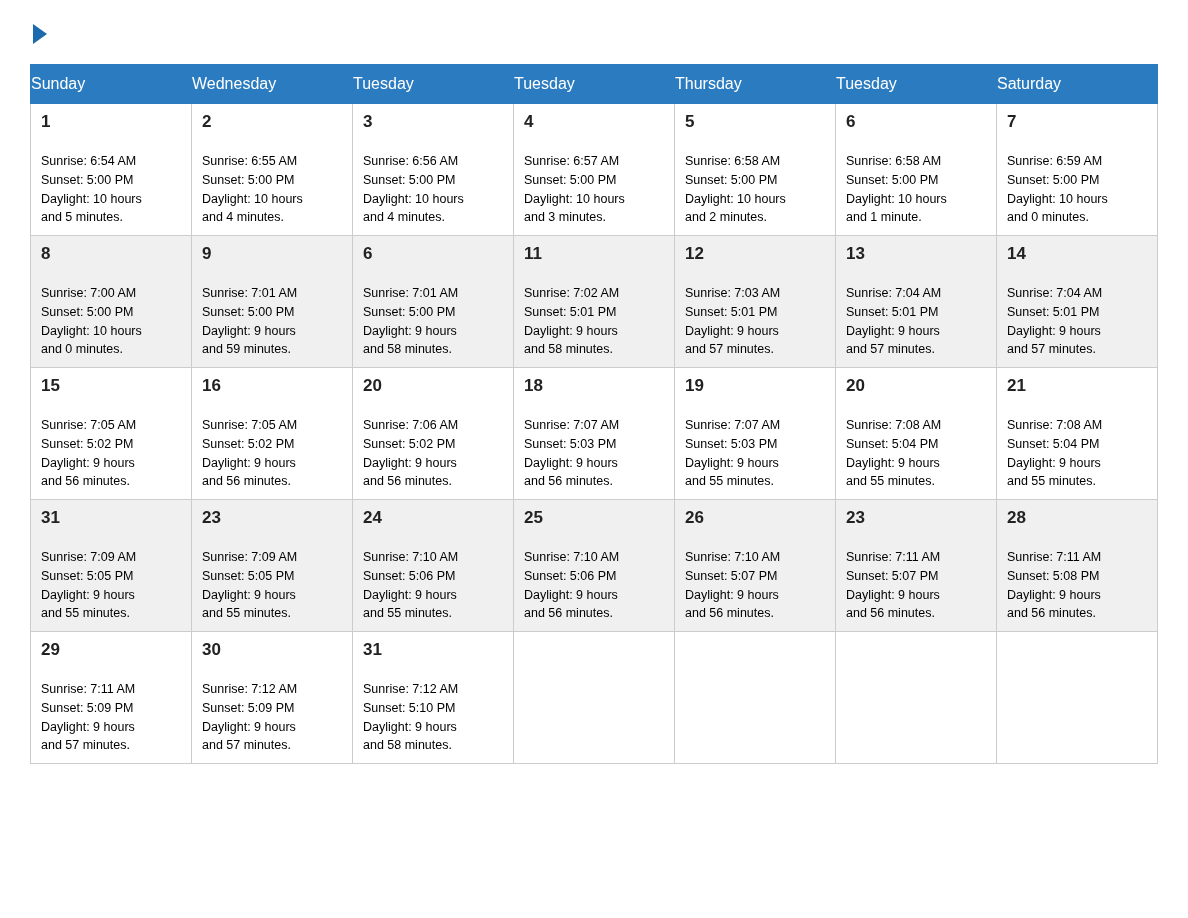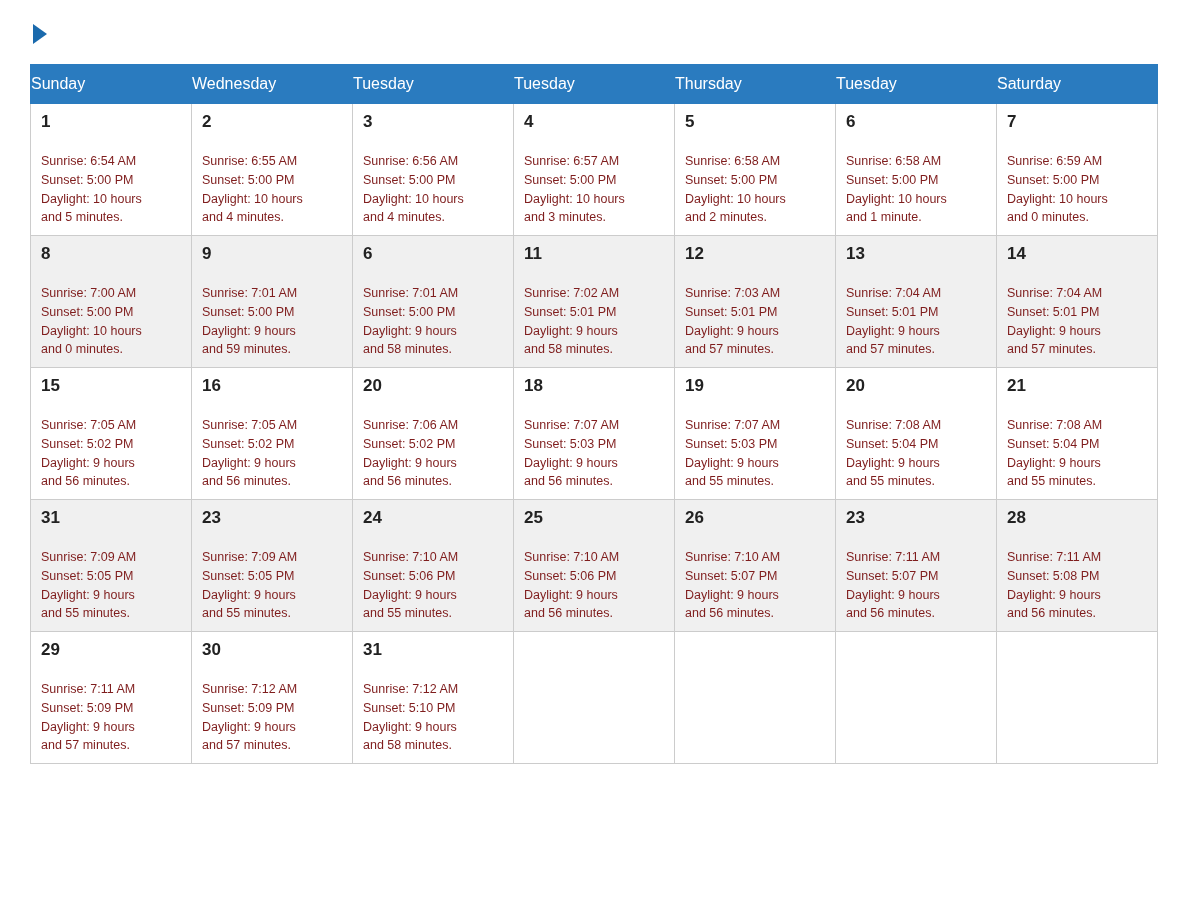--- a/index.html
+++ b/index.html
@@ -86,21 +86,21 @@
       background: #f5f5f5;
     }
     .day-number {
       font-size: 17px;
       font-weight: bold;
       color: #222;
       margin-bottom: 4px;
     }
     .day-info {
       font-size: 12.5px;
-      color: #7f1d1d;
+      color: #000000;
       line-height: 1.5;
       margin-top: 20px;
     }
     .empty-cell {
       background: #fff !important;
     }
     .calendar tbody tr:nth-child(odd) td {
       background: #fff;
     }
     .calendar tbody tr:nth-child(even) td {

